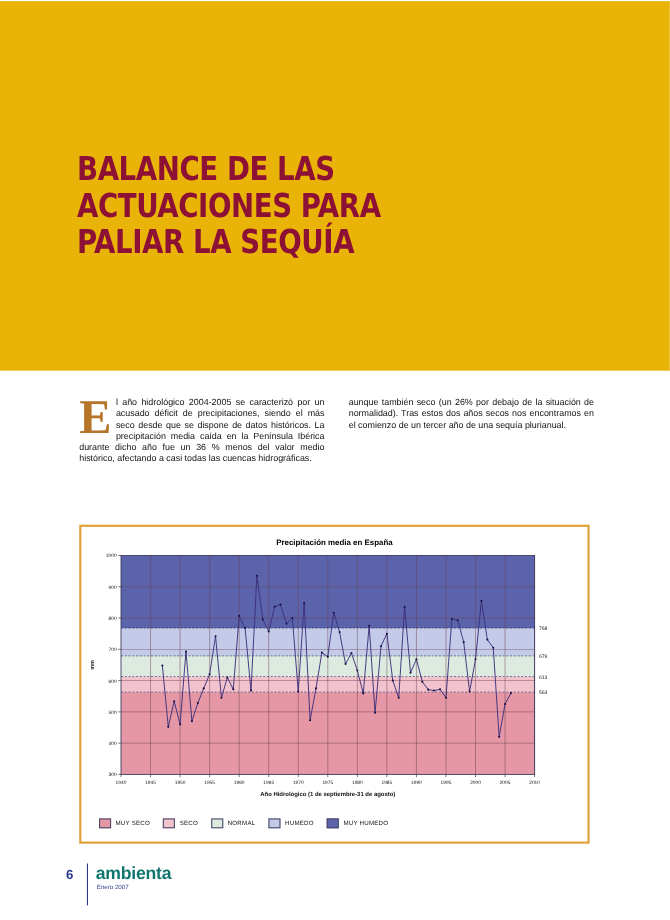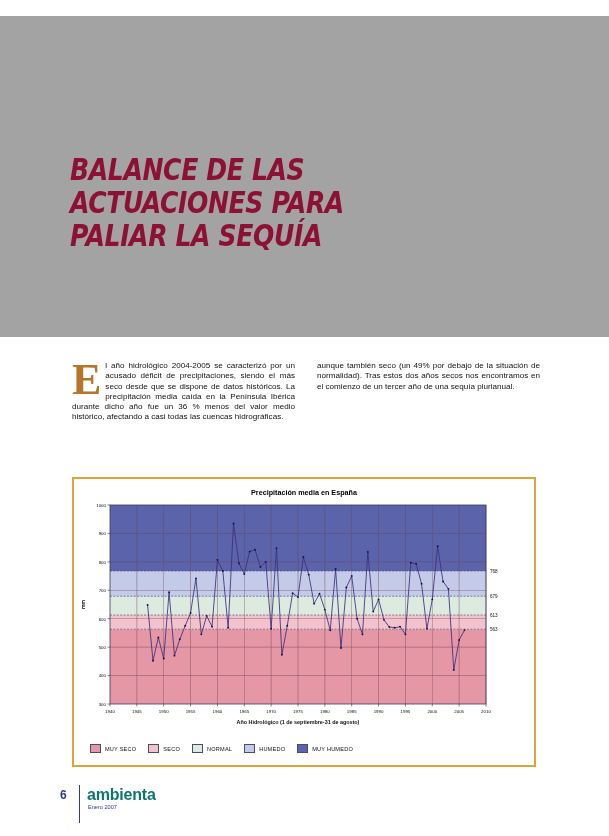--- a/index.html
+++ b/index.html
@@ -2,23 +2,22 @@
 <html><head>
 <meta charset="utf-8">
 <style>
   html,body{margin:0;padding:0;}
   body{
     width:609px;height:836px;background:#ffffff;
     font-family:"Liberation Sans",sans-serif;
     overflow:hidden;position:relative;
   }
   .banner{
-    position:absolute;left:0;top:16px;width:609px;height:337px;
-    background:#a3a3a3;
-    font-style:italic;
+    position:absolute;left:0;top:1px;width:609px;height:337px;
+    background:#eab308;
   }
   .banner-title{
     position:absolute;left:70px;top:137px;width:420px;
     color:#8c1134;
     font-family:"DejaVu Sans",sans-serif;
     font-weight:bold;
     font-size:30px;
     line-height:33px;
     letter-spacing:-0.4px;
     text-transform:uppercase;
@@ -102,21 +101,21 @@
 PALIAR LA SEQUÍA</div>
 </div>
 
 <div class="body-area">
 
   <div class="cols">
     <div class="col">
       <p><span class="dropcap">E</span><span>l año hidrológico 2004-2005 se caracterizó por un acusado déficit de precipitaciones, siendo el más seco desde que se dispone de datos históricos. La precipitación media caída en la Península Ibérica durante dicho año fue un 36 % menos del valor medio histórico, afectando a casi todas las cuencas hidrográficas.</span></p>
     </div>
     <div class="col">
-      <p>aunque también seco (un 49% por debajo de la situación de normalidad). Tras estos dos años secos nos encontramos en el comienzo de un tercer año de una sequía plurianual.</p>
+      <p>aunque también seco (un 26% por debajo de la situación de normalidad). Tras estos dos años secos nos encontramos en el comienzo de un tercer año de una sequía plurianual.</p>
     </div>
   </div>
 
   <div class="chart-frame">
     <div class="chart-title">Precipitación media en España</div>
     <svg class="chart-svg" id="chart-svg" width="460" height="286">
         <rect x="36" y="150.23285714285714" width="376" height="74.76714285714286" fill="#e597a6"></rect>
         <rect x="36" y="136.01857142857142" width="376" height="14.214285714285722" fill="#f2c3cc"></rect>
         <rect x="36" y="117.25571428571428" width="376" height="18.762857142857143" fill="#dceae0"></rect>
         <rect x="36" y="91.9542857142857" width="376" height="25.301428571428573" fill="#c3cbe8"></rect>

